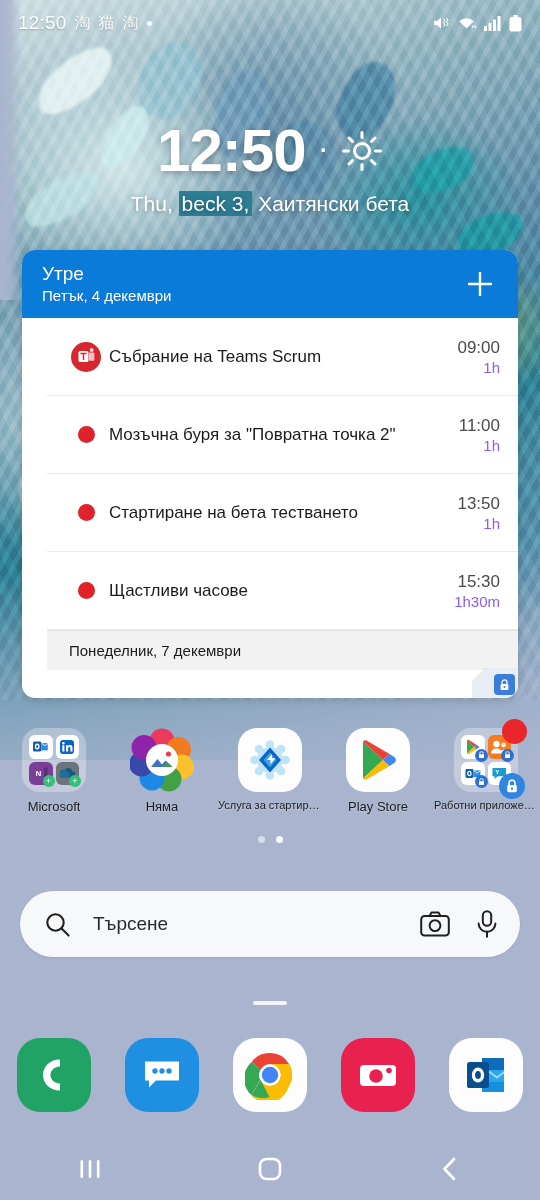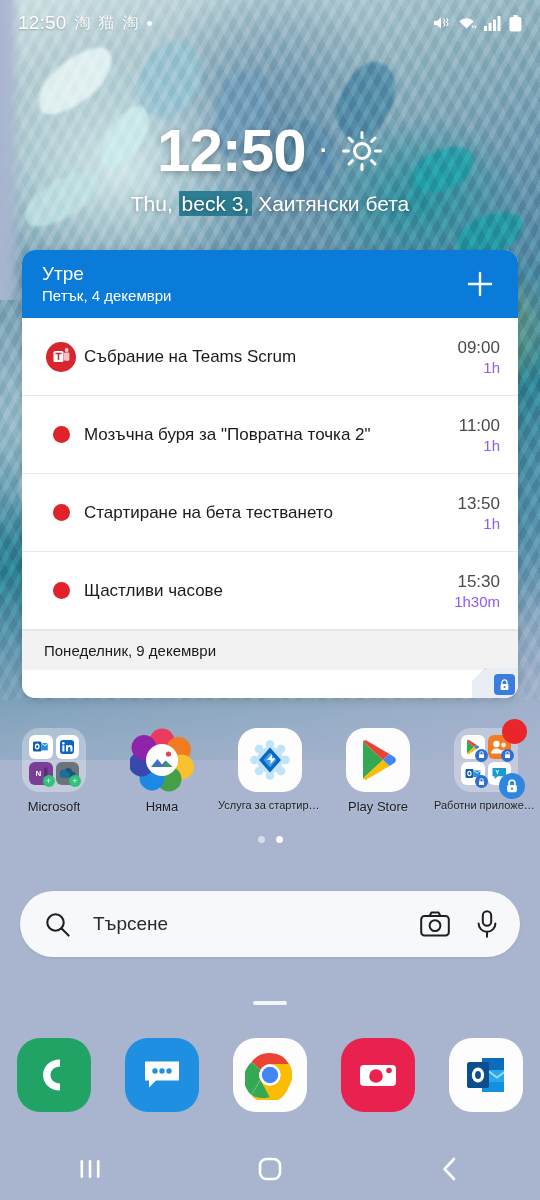--- a/index.html
+++ b/index.html
@@ -108,21 +108,21 @@
     height:68px; background:#0a7bd8; color:#fff;
     display:flex; align-items:center; padding:0 18px 0 20px;
   }
   #cal-header-texts{ display:flex; flex-direction:column; justify-content:center; gap:2px; }
   #cal-title{ font-size:19px; line-height:22px; }
   #cal-subtitle{ font-size:15px; line-height:18px; }
   #cal-add{
     margin-left:auto; width:40px; height:40px;
     display:flex; align-items:center; justify-content:center;
   }
-  #cal-body{ background:#fff; }
+  #cal-body{ background:#fff;padding-left:25px; }
   .cal-event{
     height:78px; display:flex; align-items:center; padding:0 18px 0 16px;
     border-bottom:1px solid #e9e9e9; background:#fff;
   }
   .ev-mark{ width:46px; flex:0 0 46px; display:flex; align-items:center; justify-content:center; }
   .ev-dot{ width:17px; height:17px; border-radius:50%; background:#e0222a; }
   .ev-teams{
     width:30px; height:30px; border-radius:50%; background:#d7262e;
     display:flex; align-items:center; justify-content:center;
   }
@@ -384,21 +384,21 @@
       <div class="ev-mark">
         <div class="ev-dot"></div>
       </div>
       <div class="ev-title">Щастливи часове</div>
       <div class="ev-times">
         <div class="ev-start">15:30</div>
         <div class="ev-dur">1h30m</div>
       </div>
     </div>
 
-    <div id="cal-nextday">Понеделник, 9 декември</div>
+    <div id="cal-nextday">Понеделник, 7 декември</div>
   </div>
 
   <div id="cal-fold"></div>
   <div id="cal-lock">
     <svg width="11" height="12" viewBox="0 0 11 12">
       <path d="M3 5V3.4a2.5 2.5 0 015 0V5" stroke="#fff" stroke-width="1.3" fill="none"></path>
       <rect x="1.6" y="5" width="7.8" height="6" rx="1.1" fill="#fff"></rect>
       <circle cx="5.5" cy="8" r="1" fill="#3b7ddd"></circle>
     </svg>
   </div>

